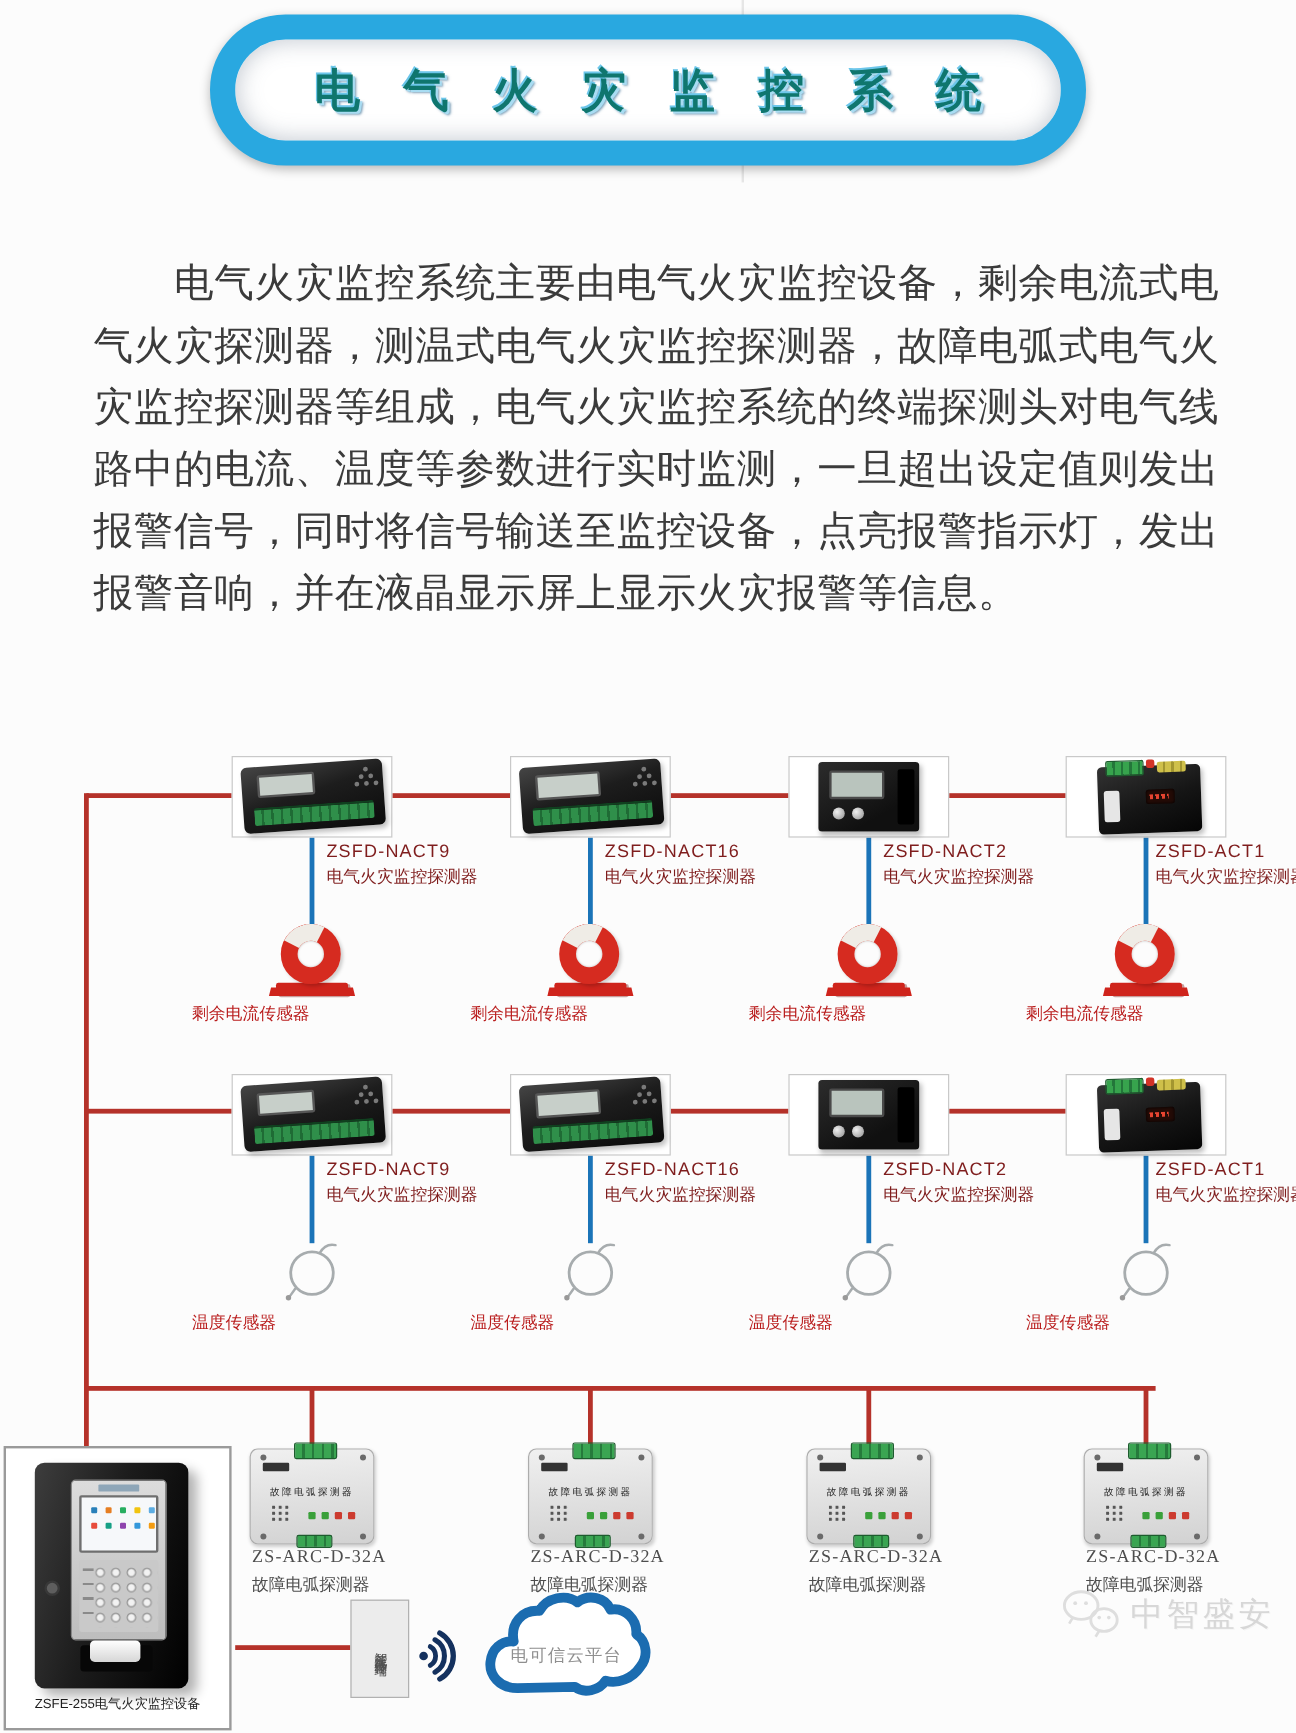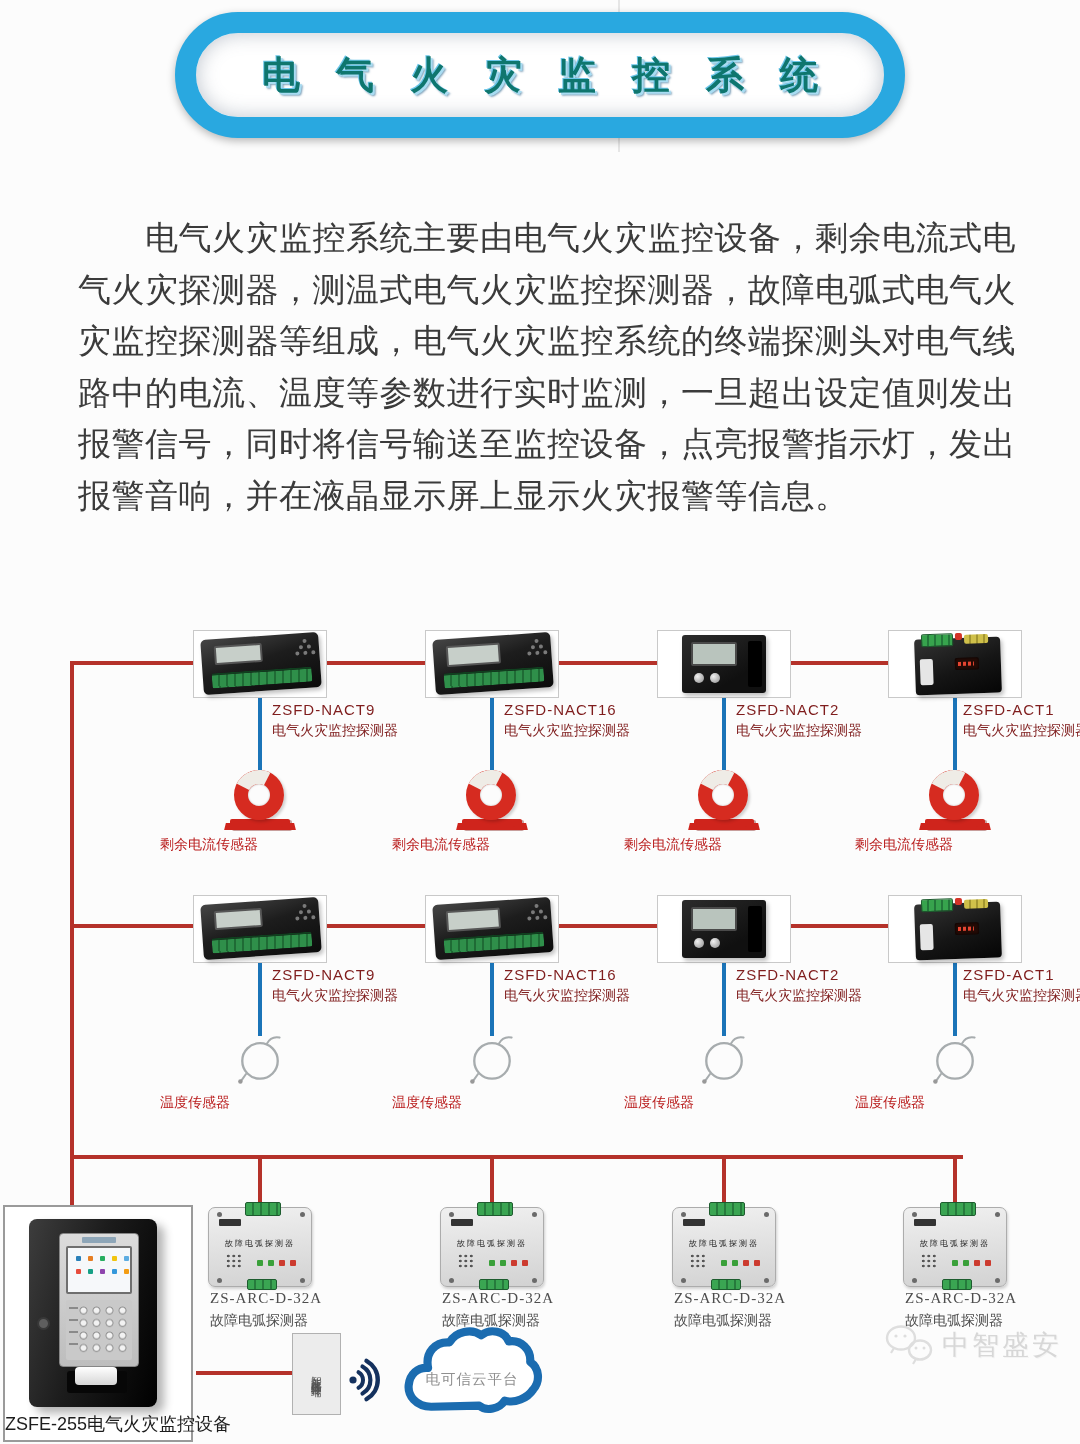--- a/index.html
+++ b/index.html
@@ -10,21 +10,21 @@
   .fold-line{position:absolute;left:618px;top:0;width:2px;height:152px;background:#e6e6e6;}
   .title-capsule{position:absolute;left:175px;top:12px;width:730px;height:126px;box-sizing:border-box;
     border:21px solid #29a8e0;border-radius:70px;background:#ffffff;
     box-shadow:0 3px 9px rgba(0,0,0,.28), inset 0 0 20px rgba(110,125,145,.45);}
   .title-text{width:100%;height:100%;display:flex;align-items:center;justify-content:center;
     font-size:38px;font-weight:bold;color:#0f766e;letter-spacing:36px;padding-left:36px;box-sizing:border-box;
     text-shadow:-1px -1px 0 #6cc6ea, 2px 2px 0 #a8dcf2, 3px 3px 2px rgba(25,85,130,.55);}
 
   
   .intro{position:absolute;left:78px;top:212px;width:940px;font-size:33px;line-height:51.6px;
-    color:#3b3b3b;letter-spacing:.5px;white-space:nowrap;}
+    color:#3b3b3b;letter-spacing:.5px;white-space:nowrap;font-family:Liberation Serif, serif;}
   .intro .ind{padding-left:67px;}
 
   
   .hline{position:absolute;height:4px;background:#b5322a;z-index:1;}
   .vline-red{position:absolute;width:4px;background:#b5322a;z-index:1;}
   .vline-blue{position:absolute;width:4px;background:#1b74b8;z-index:1;}
 
   
   .dbox{position:absolute;width:134px;height:68px;background:#ffffff;border:1.5px solid #c9c9c9;z-index:2;box-sizing:border-box;}
   .dev{position:absolute;z-index:3;}
@@ -111,21 +111,21 @@
     box-shadow:12px 0 0 #e67e22,24px 0 0 #27ae60,36px 0 0 #f1c40f,48px 0 0 #5dade2,
                0 13px 0 #e74c3c,12px 13px 0 #16a085,24px 13px 0 #8e44ad,36px 13px 0 #3498db,48px 13px 0 #f39c12;}
   .cab-keypad{position:absolute;left:6px;top:66px;width:66px;height:60px;background:#c9c9c9;border-radius:2px;}
   .cab-kgrid{position:absolute;left:13px;top:6px;width:52px;height:50px;
     background-image:radial-gradient(circle at 4.5px 4.5px,#f2f2f2 2.3px,#8f8f8f 3.6px,transparent 4.4px);background-size:13px 12.5px;}
   .cab-klabels{position:absolute;left:3px;top:7px;width:9px;height:48px;
     background:repeating-linear-gradient(180deg,#8a8a8a 0 2px,transparent 2px 12px);}
   .cab-lock{position:absolute;left:12px;top:98px;width:9px;height:9px;border-radius:50%;background:#5e5e5e;border:2px solid #383838;}
   .cab-printer{position:absolute;left:42px;top:152px;width:60px;height:22px;background:#070707;border-radius:3px;}
   .cab-paper{position:absolute;left:50px;top:148px;width:42px;height:18px;background:linear-gradient(#ffffff,#d6d6d6);border-radius:4px;}
-  .cab-label{position:absolute;left:5px;top:1412px;width:186px;text-align:center;font-size:18px;color:#1d1d1d;z-index:3;white-space:nowrap;}
+  .cab-label{position:absolute;left:5px;top:1412px;width:186px;text-align:center;font-size:11px;color:#1d1d1d;z-index:3;white-space:nowrap;}
 
   
   .term-box{position:absolute;left:292px;top:1333px;width:49px;height:82px;background:#ececec;border:1px solid #b1b1b1;z-index:2;
     display:flex;align-items:center;justify-content:center;box-sizing:border-box;}
   .term-text{writing-mode:vertical-rl;text-orientation:upright;font-size:10.5px;letter-spacing:1.5px;color:#525252;line-height:1;}
   .wifi{position:absolute;left:346px;top:1356px;z-index:3;}
   .cloud-wrap{position:absolute;left:400px;top:1324px;width:144px;height:96px;z-index:3;}
   .cloud-label{position:absolute;left:0;right:0;top:46px;text-align:center;font-size:14.5px;letter-spacing:1px;color:#8f8f8f;}
 
   

